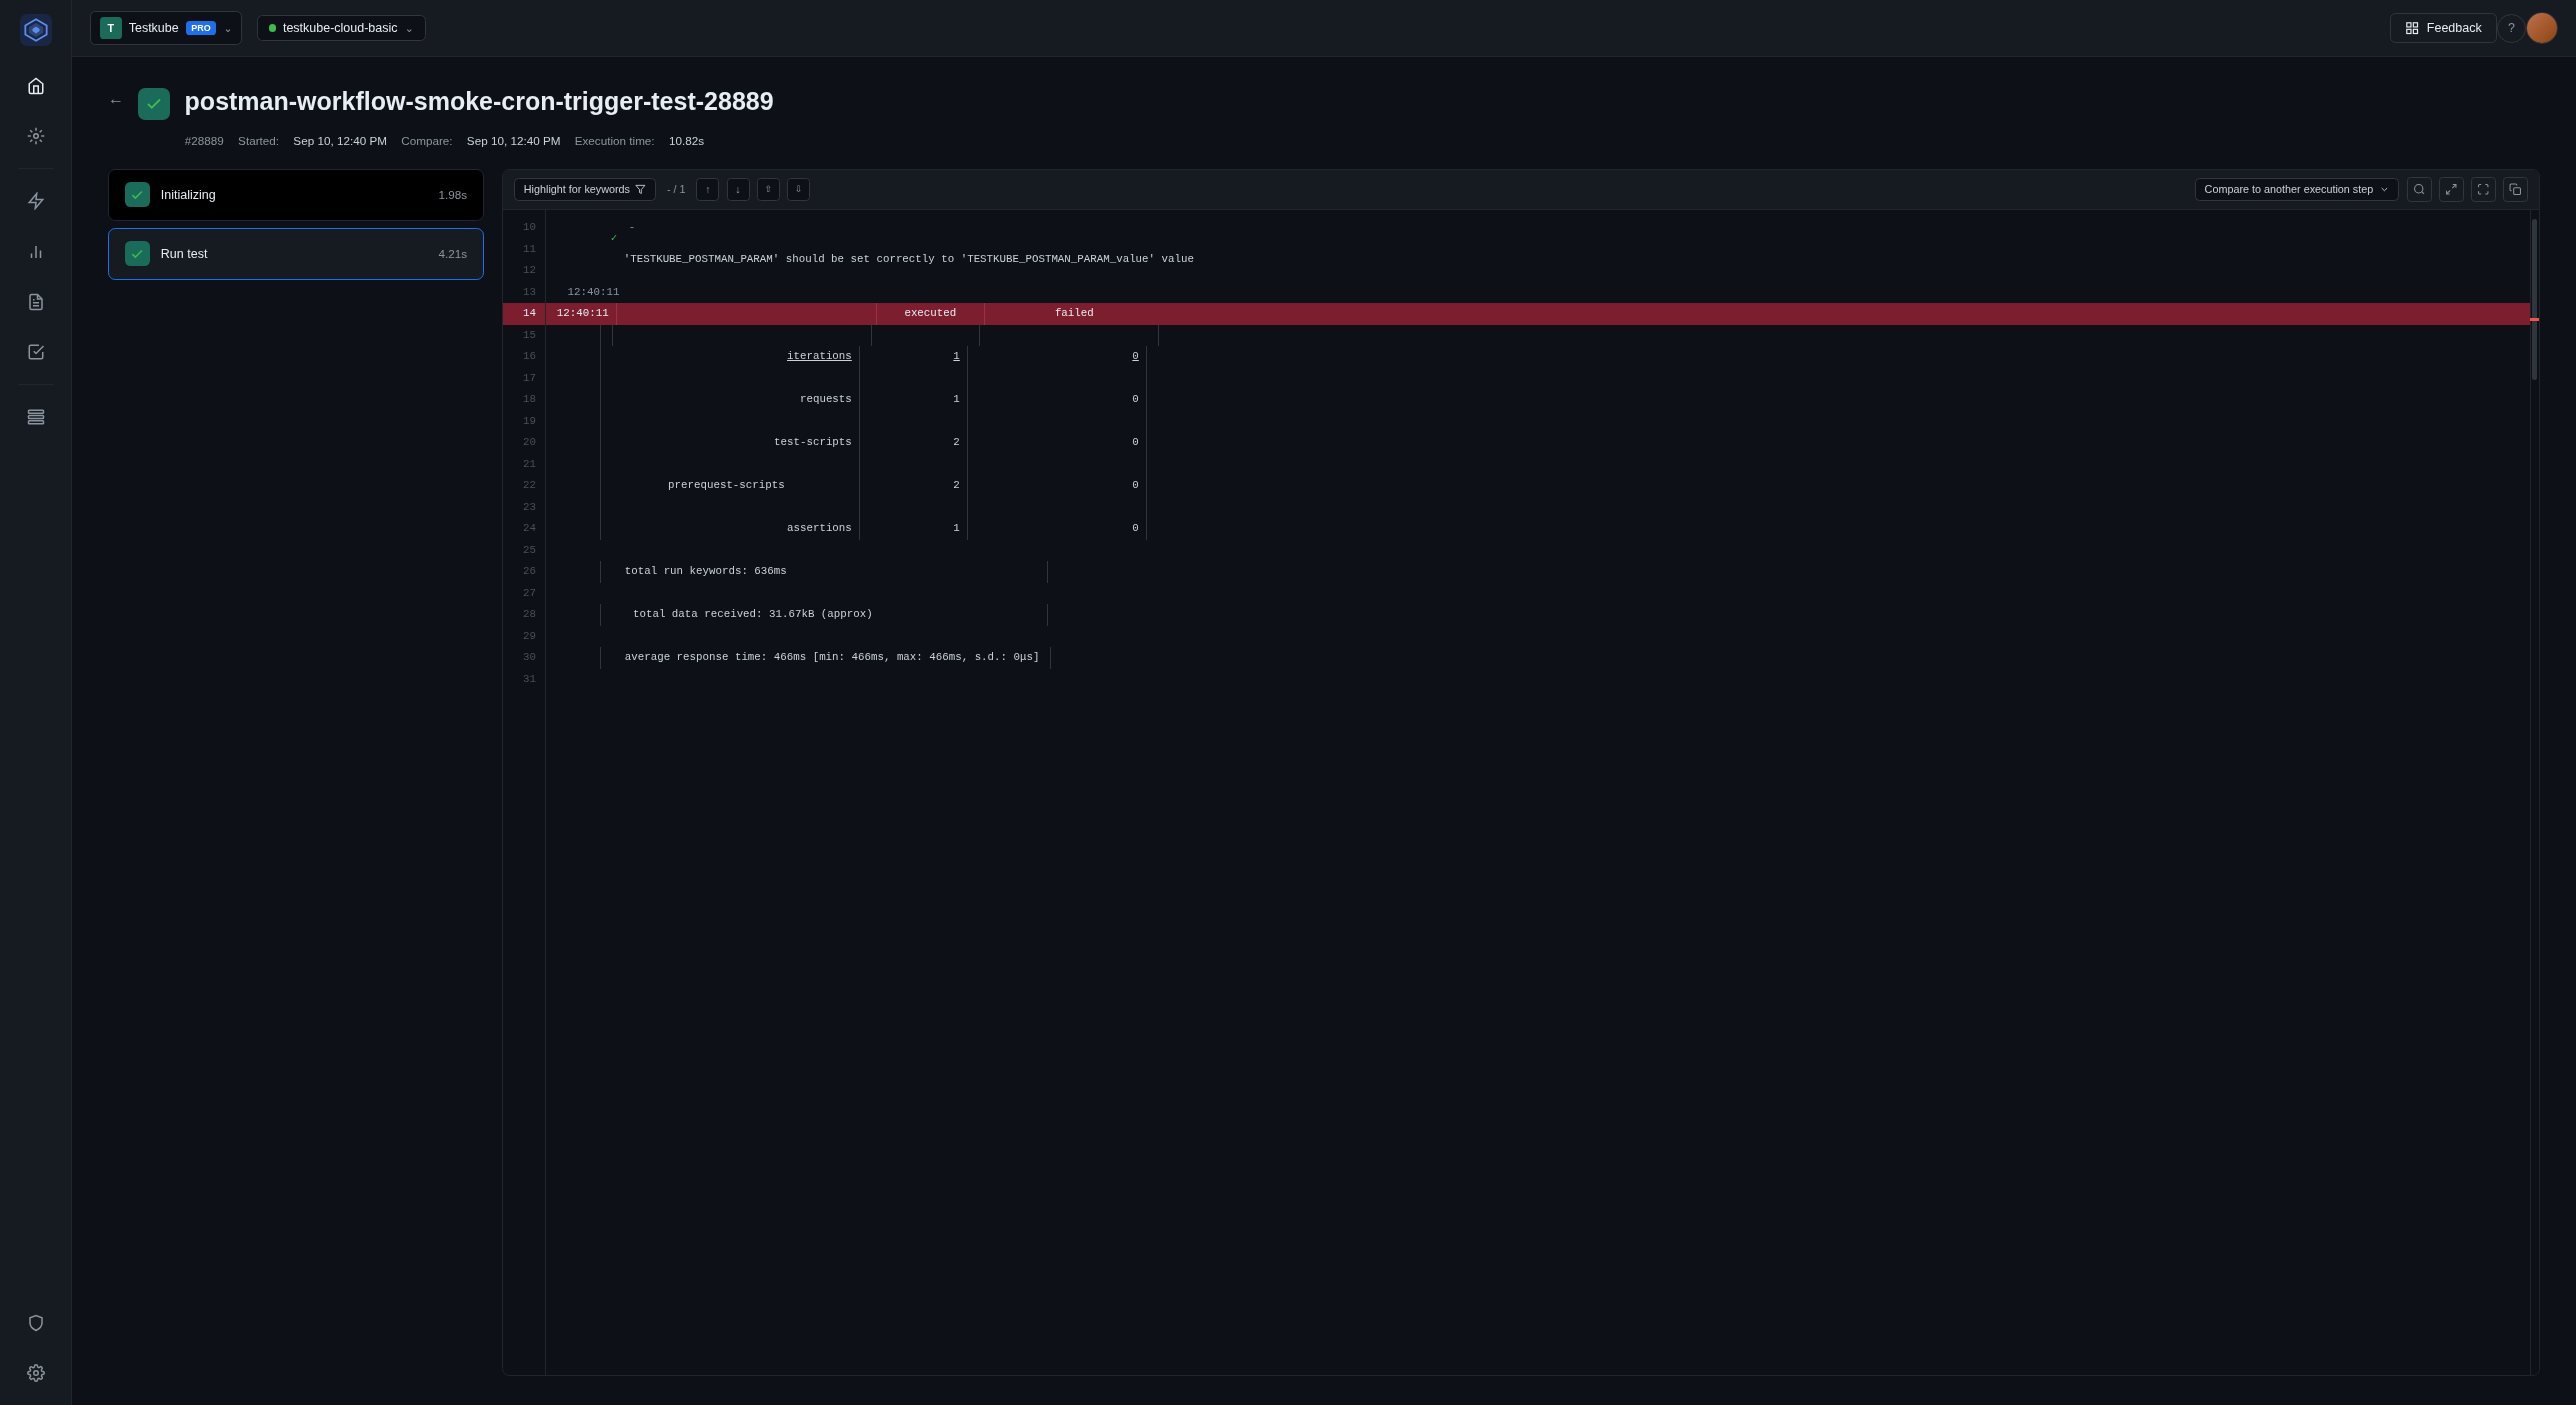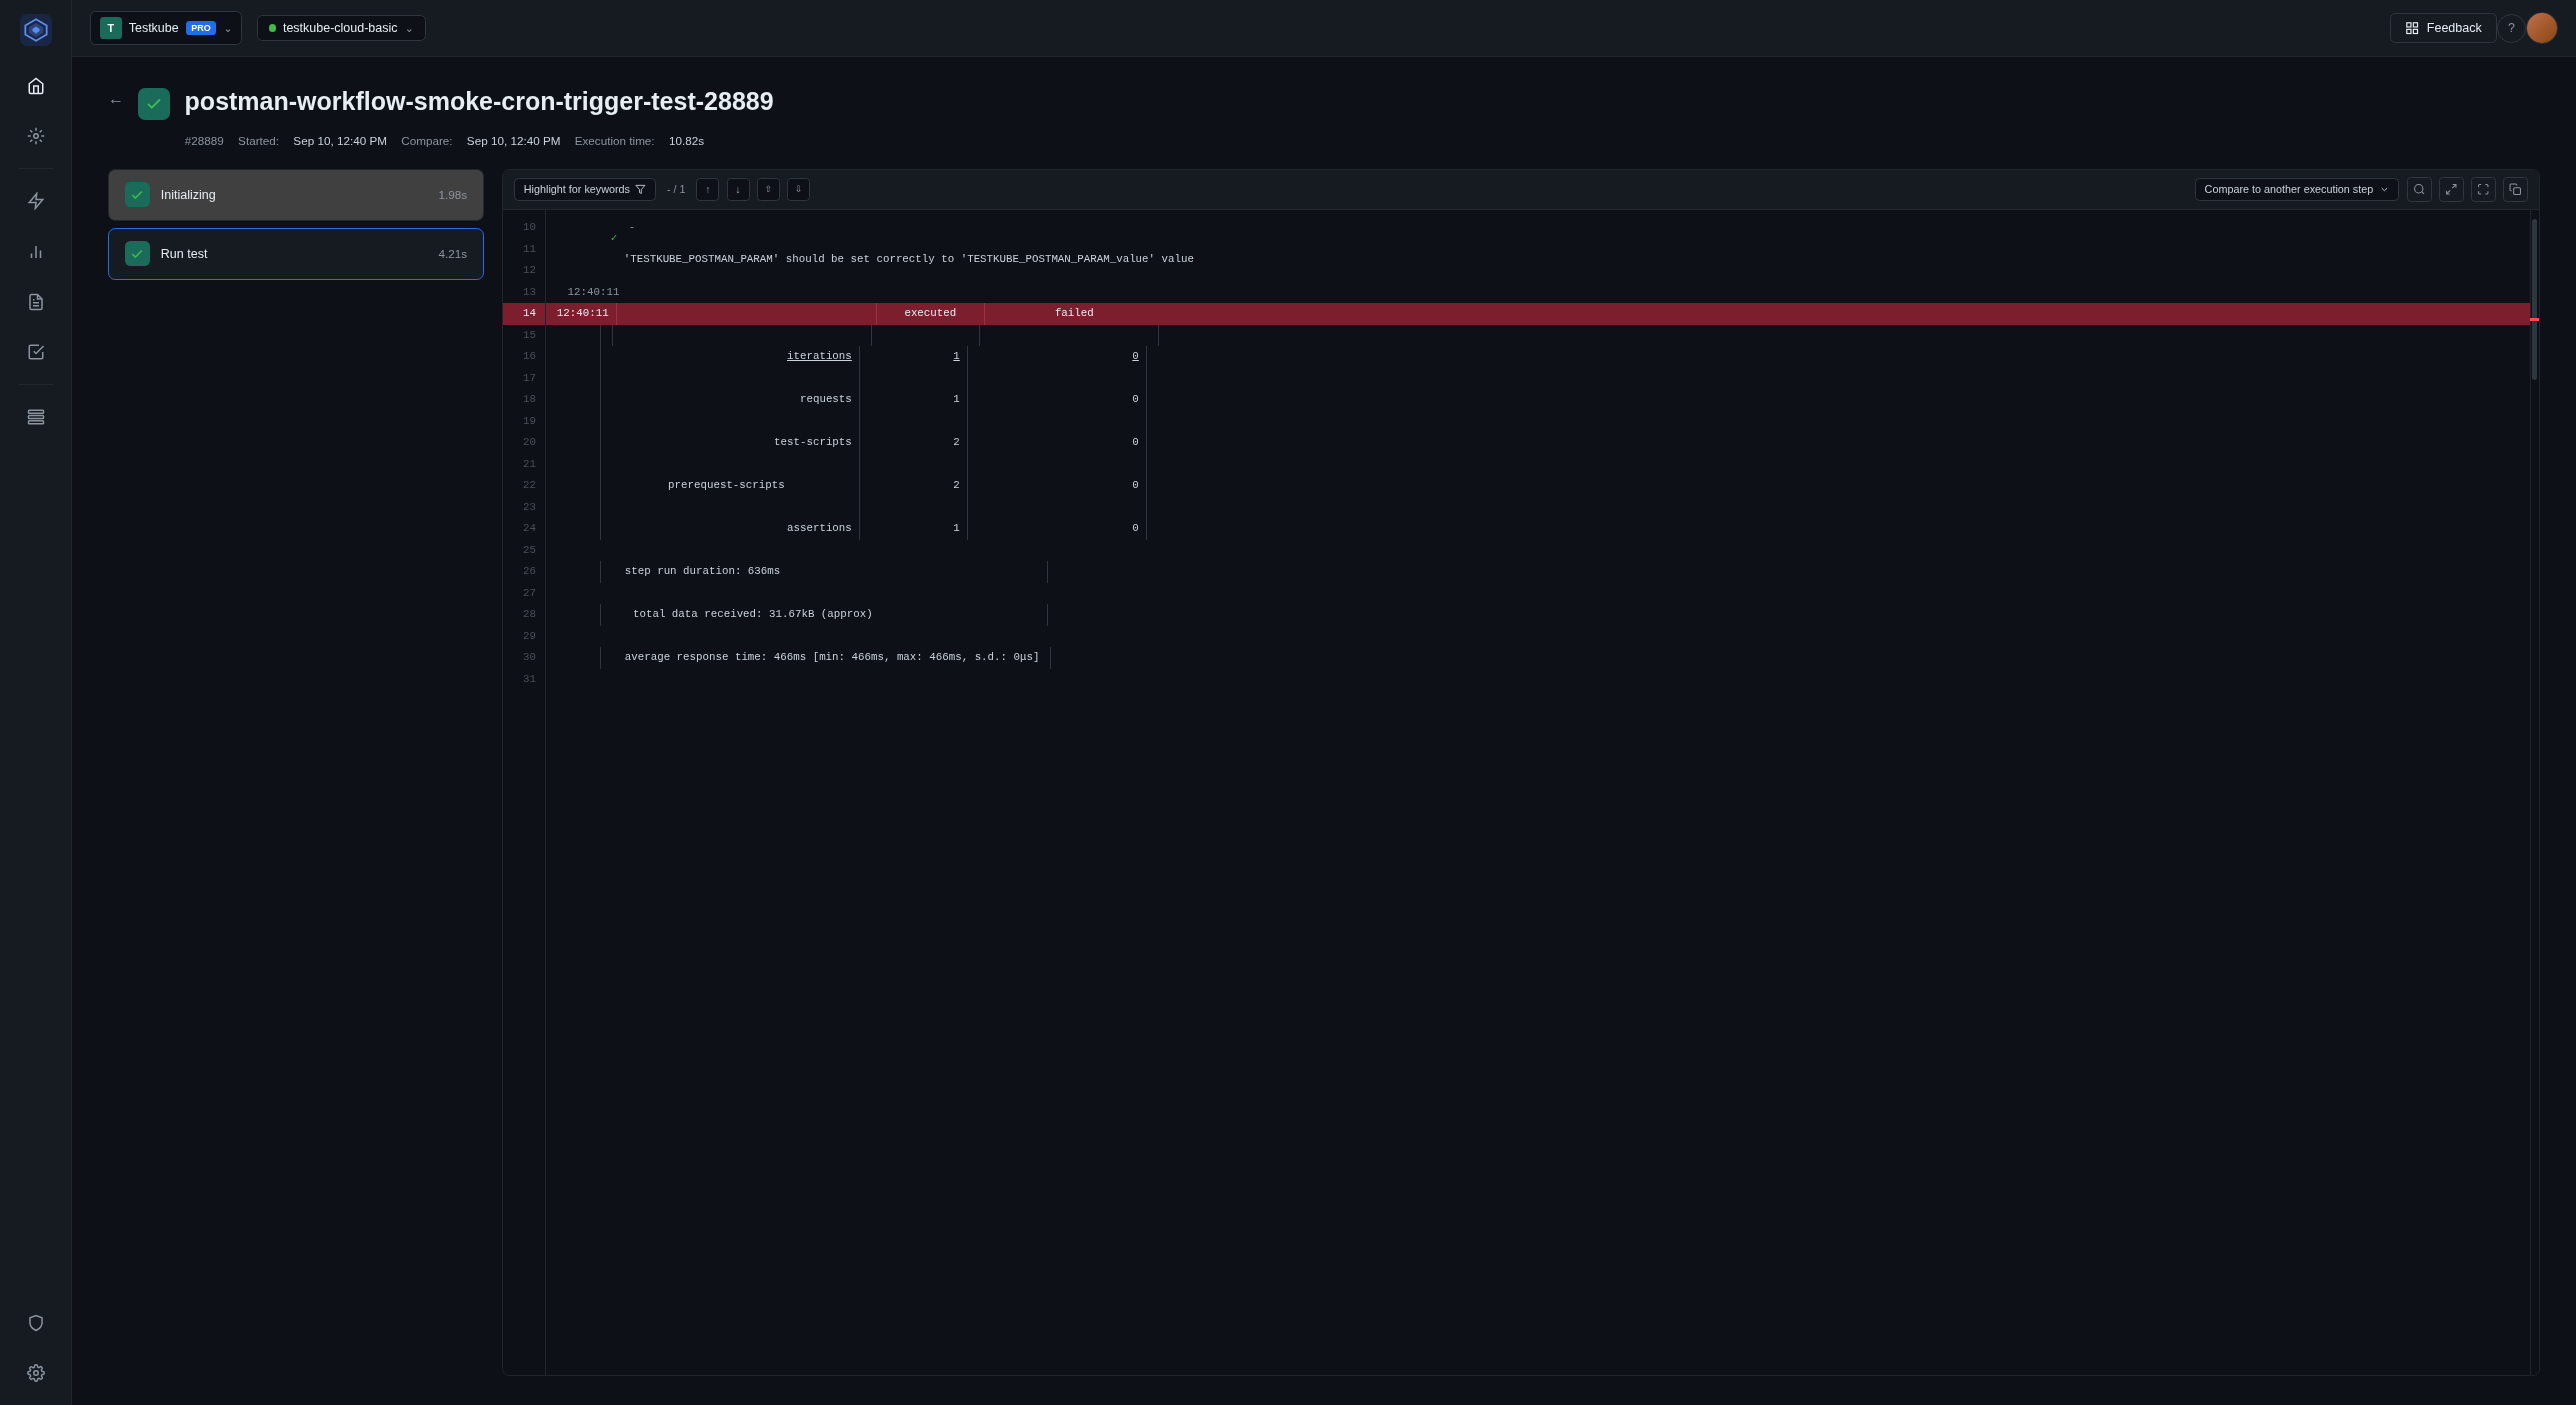--- a/index.html
+++ b/index.html
@@ -266,21 +266,21 @@
 
     
     .steps-panel {
       width: 376px;
       flex-shrink: 0;
       display: flex;
       flex-direction: column;
       gap: 7.2px;
     }
     .step-item {
-      background: #404040;
+      background: #000000;
       border: 0.9px solid #21262d;
       border-radius: 7.2px;
       padding: 12.5px 16px;
       display: flex;
       align-items: center;
       gap: 10.8px;
       cursor: pointer;
       transition: border-color 0.15s;
     }
     .step-item.active {
@@ -807,21 +807,21 @@
                 <span style="display:inline-flex;">
                   <span style="display:inline-block; width:260px; border-left:0.9px solid #30363d; border-right:0.9px solid #30363d; height:21.5px; line-height:21.5px; text-align:right; padding-right:7.2px; color:#c9d1d9;">assertions</span>
                   <span style="display:inline-block; width:108px; border-right:0.9px solid #30363d; height:21.5px; line-height:21.5px; text-align:right; padding-right:7.2px; color:#c9d1d9;">1</span>
                   <span style="display:inline-block; width:179px; border-right:0.9px solid #30363d; height:21.5px; line-height:21.5px; text-align:right; padding-right:7.2px; color:#c9d1d9;">0</span>
                 </span>
               </div>
 
               <div class="log-line"></div>
 
               <div class="log-line" style="padding:0; padding-left:54px;">
-                <span style="display:inline-block; border-left:0.9px solid #30363d; border-right:0.9px solid #30363d; height:21.5px; line-height:21.5px; padding: 0 10.8px; color:#c9d1d9; min-width:448px;">  step run duration: 636ms</span>
+                <span style="display:inline-block; border-left:0.9px solid #30363d; border-right:0.9px solid #30363d; height:21.5px; line-height:21.5px; padding: 0 10.8px; color:#c9d1d9; min-width:448px;">  total run keywords: 636ms</span>
               </div>
 
               <div class="log-line"></div>
 
               <div class="log-line" style="padding:0; padding-left:54px;">
                 <span style="display:inline-block; border-left:0.9px solid #30363d; border-right:0.9px solid #30363d; height:21.5px; line-height:21.5px; padding: 0 19px; color:#c9d1d9; min-width:448px;">  total data received: 31.67kB (approx)</span>
               </div>
 
               <div class="log-line"></div>
 

